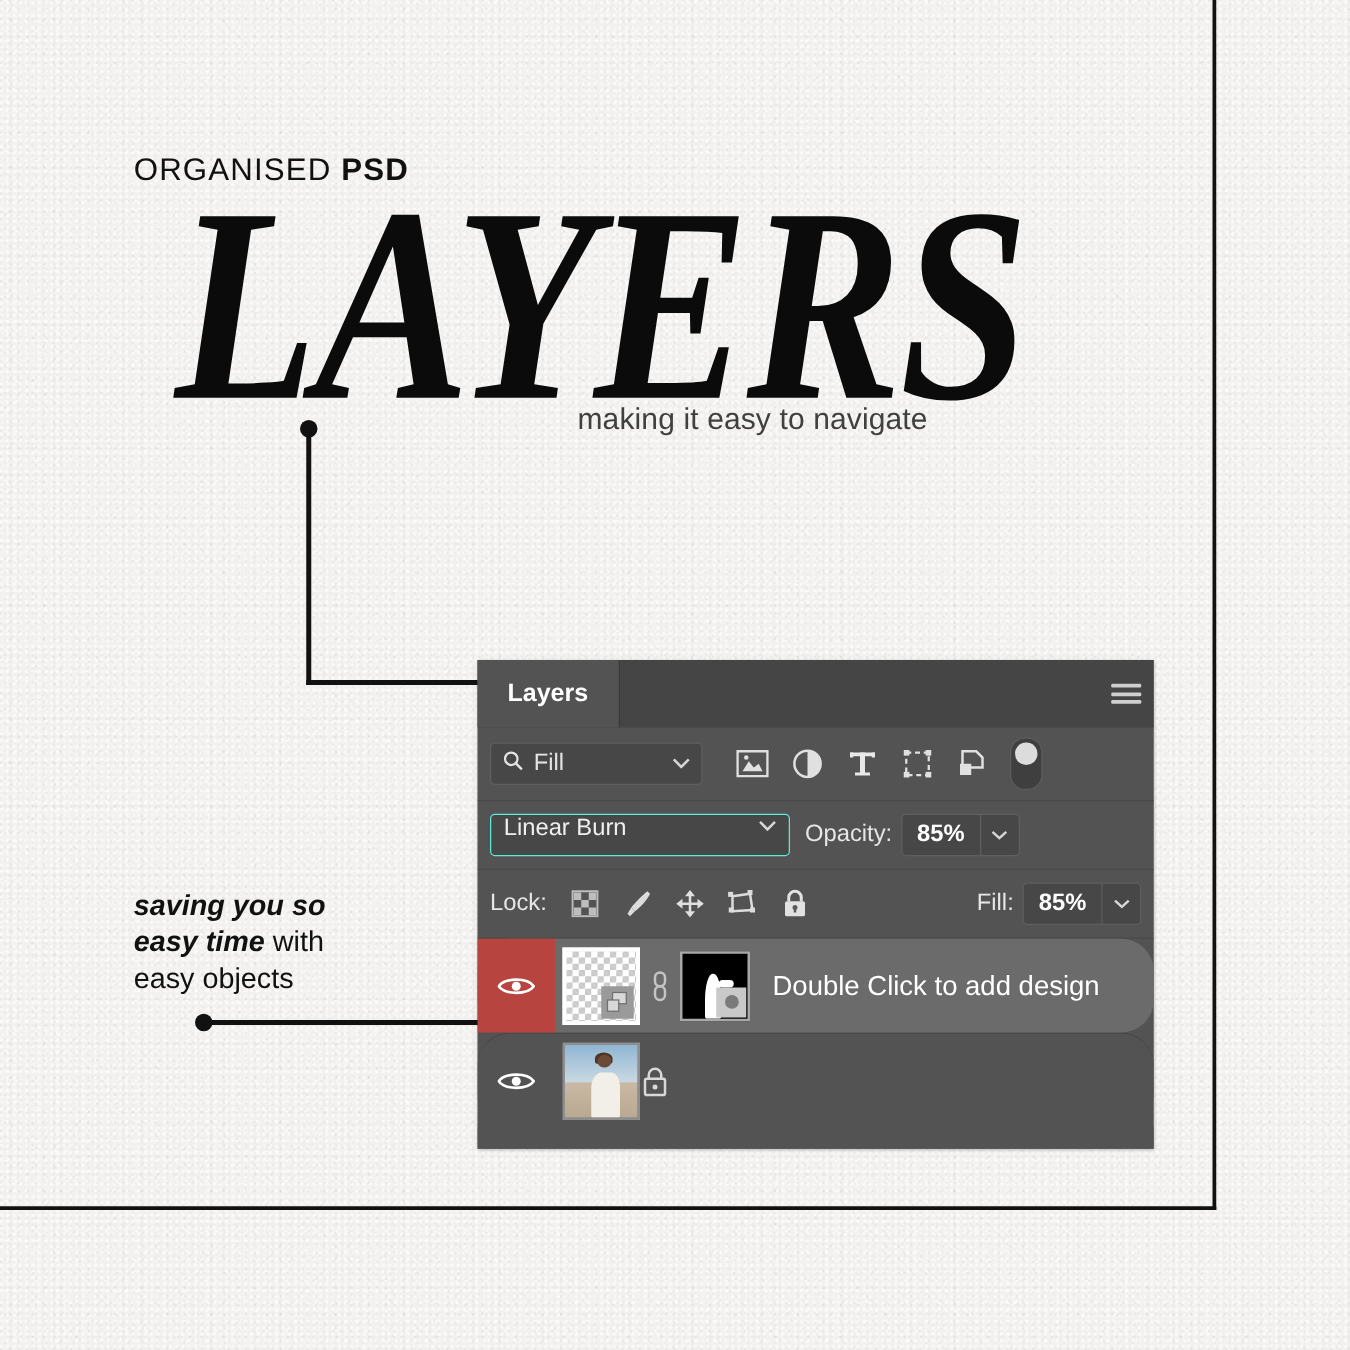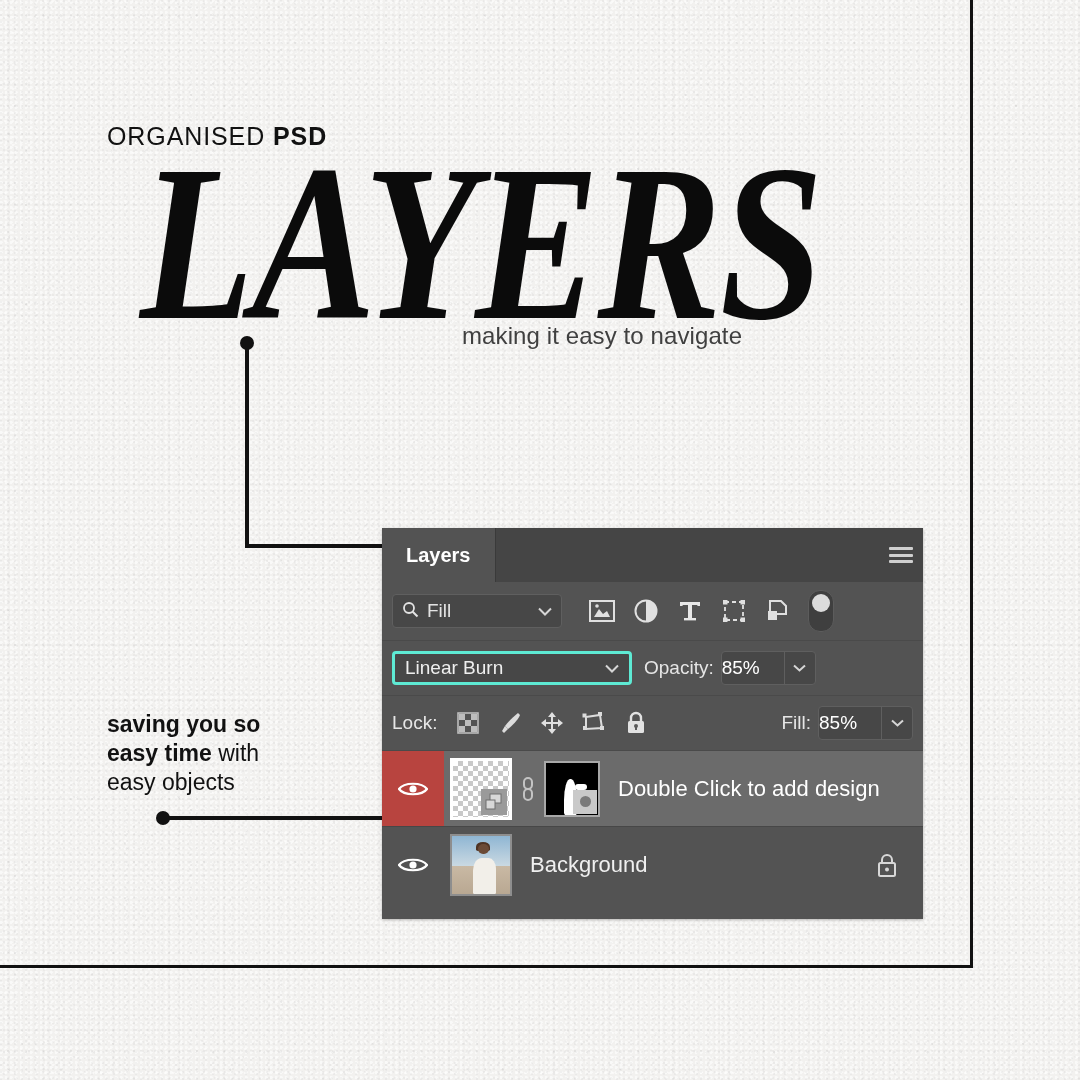--- a/index.html
+++ b/index.html
@@ -59,21 +59,21 @@
   
   .c1-dot{position:absolute;left:240px;top:336px;width:14px;height:14px;border-radius:50%;background:#111;}
   .c1-vline{position:absolute;left:245px;top:343px;width:4px;height:205px;background:#111;}
   .c1-hline{position:absolute;left:245px;top:544px;width:185px;height:4px;background:#111;}
 
   
   .c2-text{
     position:absolute;left:107px;top:710px;width:300px;
     font-size:23px;line-height:1.26;color:#111;
   }
-  .c2-text .em{font-weight:700;}
+  .c2-text .em{font-weight:700;font-style:italic;}
   .c2-dot{position:absolute;left:156px;top:811px;width:14px;height:14px;border-radius:50%;background:#111;}
   .c2-hline{position:absolute;left:163px;top:816px;width:355px;height:4px;background:#111;}
 
   
   .ps-panel{
     position:absolute;left:382px;top:528px;width:541px;height:391px;
     background:#535353;
     font-family:"Liberation Sans", sans-serif;
     box-shadow:0 1px 3px rgba(0,0,0,.25);
     overflow:hidden;
@@ -110,42 +110,42 @@
   .toggle:after{
     content:"";position:absolute;left:50%;top:3px;transform:translateX(-50%);
     width:18px;height:18px;border-radius:50%;background:#dcdcdc;
   }
 
   .moderow{
     height:54px;display:flex;align-items:center;padding:0 10px;
     border-bottom:1px solid #4a4a4a;
   }
   .blendbox{
-    width:240px;height:34px;background:#474747;border:3px solid #5eead4;border-radius:4px;
-    display:flex;align-items:center;padding:0 10px;box-sizing:border-box;
+    width:240px;height:34px;background:#474747;border:1px solid #5eead4;border-radius:4px;
+    display:flex;padding:0 10px;box-sizing:border-box;
   }
   .blendbox .lbl{font-size:19px;color:#efefef;flex:1;}
   .fieldlabel{font-size:19px;color:#e6e6e6;margin-left:12px;margin-right:7px;}
   .numfield{
     height:34px;background:#474747;border:1px solid #5f5f5f;border-radius:4px;
     display:flex;align-items:center;box-sizing:border-box;
   }
-  .numfield .val{width:62px;text-align:left;font-size:19px;font-weight:400;color:#ffffff;}
+  .numfield .val{width:62px;text-align:center;font-size:19px;font-weight:700;color:#ffffff;}
   .numfield .sep{width:1px;height:100%;background:#5f5f5f;}
   .numfield .caret{width:30px;display:flex;align-items:center;justify-content:center;}
 
   .lockrow{
     height:54px;display:flex;align-items:center;padding:0 10px;
     border-bottom:1px solid #4a4a4a;
   }
   .lockword{font-size:19px;color:#e6e6e6;margin-right:10px;}
   .lockico{width:42px;height:34px;display:flex;align-items:center;justify-content:center;}
   .spacer{flex:1;}
 
-  .layer{display:flex;align-items:stretch;height:75px;position:relative;}
+  .layer{display:flex;align-items:stretch;height:75px;position:relative;border-radius:26px;}
   .layer.selected{background:#6b6b6b;}
   .layer.plain{background:#535353;border-top:1px solid #474747;}
   .eyecell{width:62px;display:flex;align-items:center;justify-content:center;}
   .eyecell.red{background:#b8443f;}
   .thumbcell{display:flex;align-items:center;gap:8px;padding-left:6px;}
   .thumb-so{
     width:62px;height:62px;box-sizing:border-box;border:3px solid #ffffff;background:#ffffff;
     position:relative;overflow:hidden;
   }
   .checker{
@@ -404,21 +404,20 @@
     </div>
     <div class="thumbcell">
       <div class="thumb-bg">
         <div class="bg-sky"></div>
         <div class="bg-sand"></div>
         <div class="bg-hair"></div>
         <div class="bg-head"></div>
         <div class="bg-dress"></div>
       </div>
     </div>
-    <div class="layername plain">Background</div>
     <div class="locklayer">
       <svg width="24" height="26" viewBox="0 0 24 26">
           <path d="M7 11 V8 a5 5 0 0 1 10 0 v3" fill="none" stroke="#d8d8d8" stroke-width="2"></path>
           <rect x="4" y="11" width="16" height="13" rx="1.5" fill="none" stroke="#d8d8d8" stroke-width="2"></rect>
           <circle cx="12" cy="17.5" r="2" fill="#d8d8d8"></circle>
         </svg>
     </div>
   </div>
 
   <div class="panel-bottom"></div>

